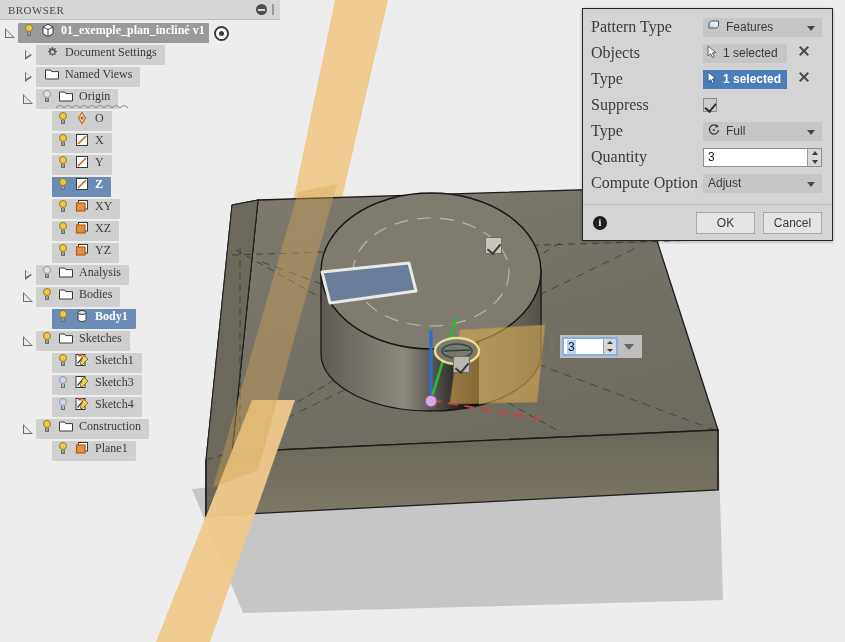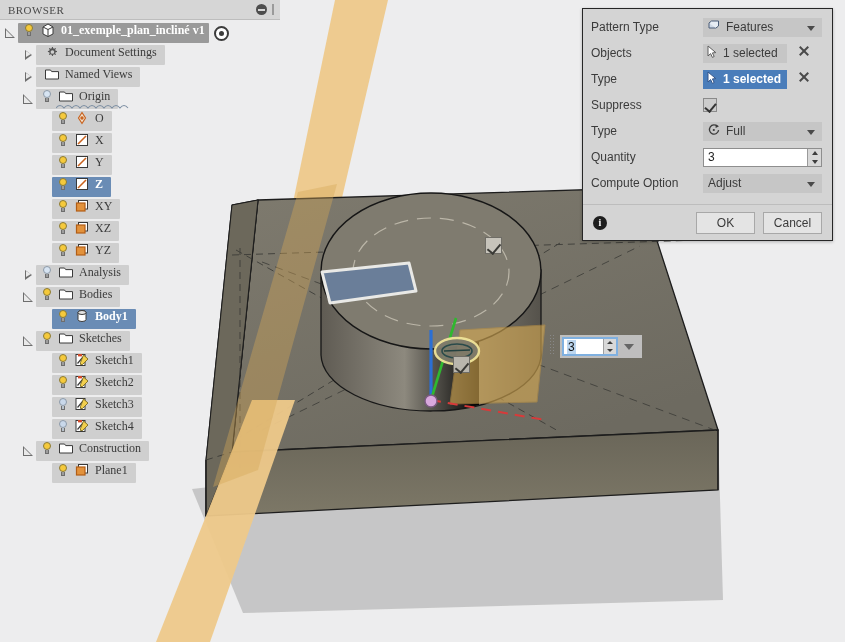--- a/index.html
+++ b/index.html
@@ -148,21 +148,21 @@
   }
   .dlg-collapse::after {
     content:""; position:absolute; left:2.5px; top:5px;
     width:7px; height:2px; background:#d4d4d4;
   }
   #dlg-title {
     margin-left: 9px; font-size: 11.5px; letter-spacing: .4px; color: #3a3a3a;
   }
   #dlg-body { padding: 5px 10px 8px 8px; }
   .frow { display:flex; align-items:center; height: 26px; }
-  .flabel { width: 112px; font-size: 12px; color: #3b3b3b; flex: 0 0 auto; }
+  .flabel { width: 112px; font-size: 16px; color: #3b3b3b; flex: 0 0 auto; font-family: Liberation Serif, serif; }
   .fctl { flex: 1; display:flex; }
 
   .combo {
     flex: 1; height: 19px; background: #c6c6c6;
     display:flex; align-items:center; padding: 0 4px;
     position: relative;
   }
   .combo .ctext { margin-left: 5px; font-size: 12px; color: #3b3b3b; }
   .combo .caret {
     position:absolute; right: 7px; top: 8px;
@@ -673,38 +673,20 @@
                 <rect x="2" y="1.5" width="9" height="11" fill="#fff" stroke="#3a3a3a" stroke-width="1"></rect>
                 <line x1="3.5" y1="10.5" x2="9" y2="4" stroke="#3a3a3a" stroke-width="1.2"></line>
                 <polygon points="9.5,2 14,6 8.5,11.5 6.5,11.5 6.5,9.5" fill="#f2cf4e" stroke="#7a6a1e" stroke-width=".9"></polygon>
                 <rect x="4" y="1" width="4" height="2.4" fill="#d24a2a"></rect>
               </svg>
           </span>
           <span class="lbl">Sketch1</span>
         </span>
       </div>
 
-      <div class="row">
-        <span class="pad52"></span>
-        <span class="pill">
-          <span class="bulb">
-              <i class="glass"></i>
-              <i class="base"></i>
-            </span>
-          <span class="ico">
-            <svg width="16" height="14" viewBox="0 0 16 14">
-                <rect x="2" y="1.5" width="9" height="11" fill="#fff" stroke="#3a3a3a" stroke-width="1"></rect>
-                <line x1="3.5" y1="10.5" x2="9" y2="4" stroke="#3a3a3a" stroke-width="1.2"></line>
-                <polygon points="9.5,2 14,6 8.5,11.5 6.5,11.5 6.5,9.5" fill="#f2cf4e" stroke="#7a6a1e" stroke-width=".9"></polygon>
-                <rect x="4" y="1" width="4" height="2.4" fill="#d24a2a"></rect>
-              </svg>
-          </span>
-          <span class="lbl">Sketch2</span>
-        </span>
-      </div>
 
       <div class="row">
         <span class="pad52"></span>
         <span class="pill">
           <span class="bulb off">
               <i class="glass"></i>
               <i class="base"></i>
             </span>
           <span class="ico">
             <svg width="16" height="14" viewBox="0 0 16 14">

